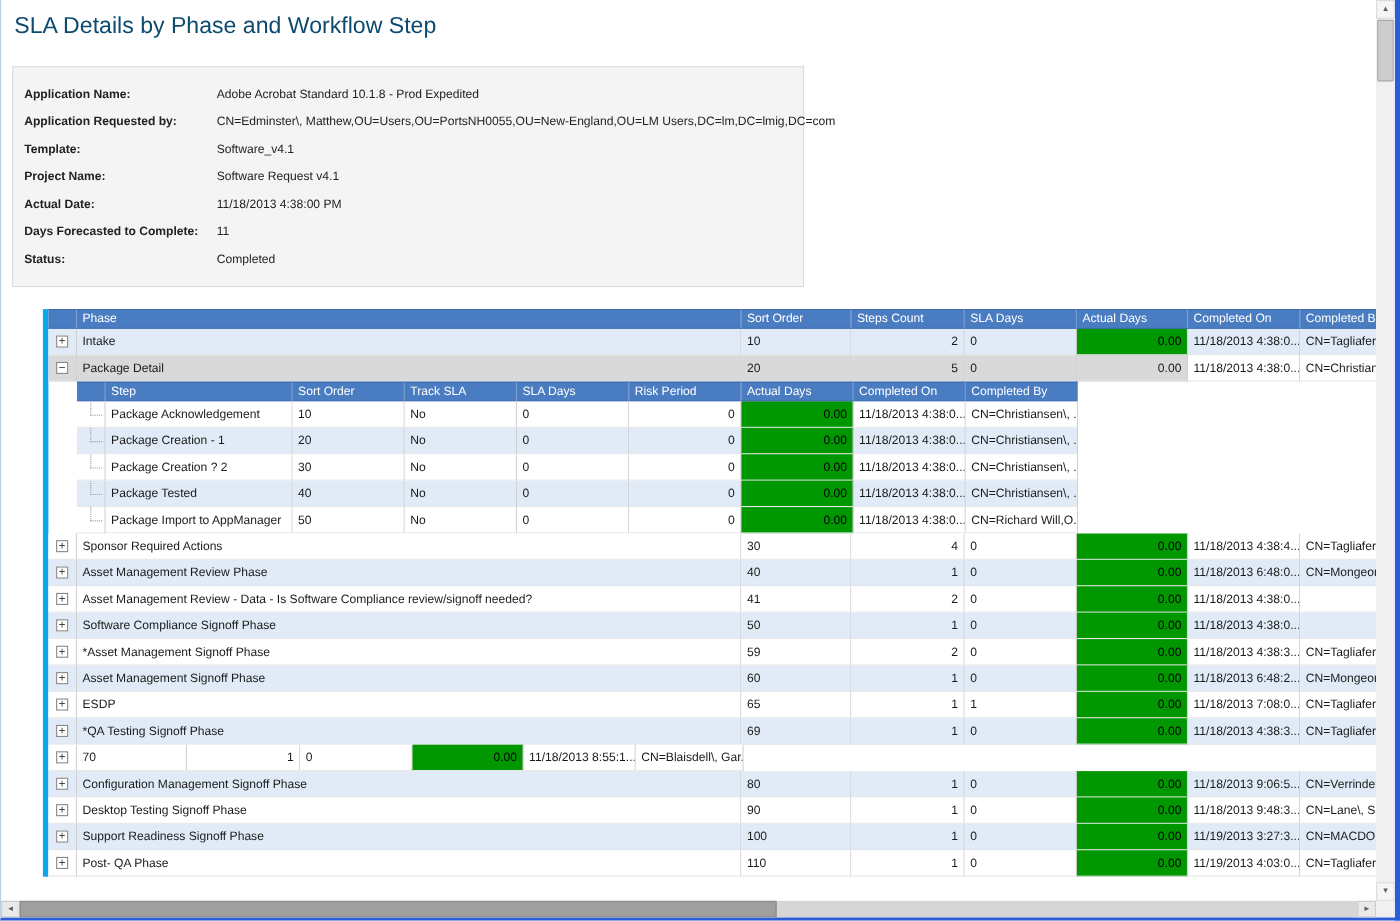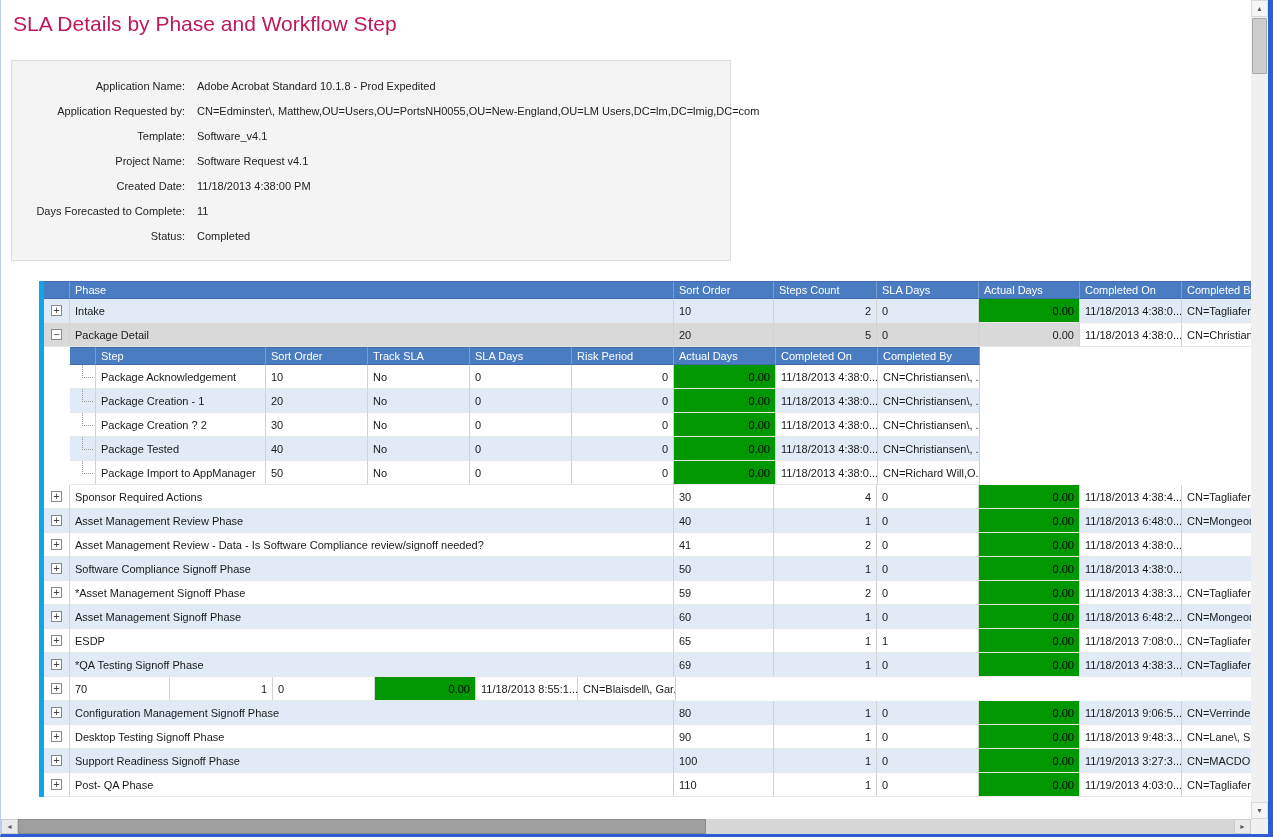--- a/index.html
+++ b/index.html
@@ -11,29 +11,29 @@
     box-sizing:border-box; overflow:hidden;
     border-left:1px solid #bccdea;
     border-right:5px solid #2c5cd8;
     border-bottom:3px solid #2c5cd8;
   }
   .content {
     position:absolute; left:0; top:0; right:17px; bottom:15px;
     overflow:hidden; padding:8px 0 0 10px; box-sizing:border-box;
   }
 
-  .title { font-size:21px; color:#be185d; font-weight:400; margin:4px 0 24px 2px; }
+  .title { font-size:21px; color:#0c4a6e; font-weight:400; margin:4px 0 24px 2px; }
 
   
   .info-box {
     width:720px; box-sizing:border-box; background:#f4f4f4;
     border:1px solid #dcdcdc; padding:12px 10px; margin-top:6px;
   }
   .info-row { height:25px; display:flex; align-items:center; font-size:11px; color:#222; }
-  .info-label { font-weight:normal; min-width:163px; margin-right:12px; white-space:nowrap;text-align:right; }
+  .info-label { font-weight:bold; min-width:163px; margin-right:12px; white-space:nowrap; }
   .info-value { white-space:nowrap; }
 
   
   .phase-table { margin-top:20px; width:1236px; font-size:11px; color:#1a1a1a; border-left:5px solid #0ea5e9;margin-left:28px; }
   .t-row { display:flex; height:24px; align-items:stretch; }
   .t-head { height:18px; }
   .t-cell {
     box-sizing:border-box; padding:0 5px; display:flex; align-items:center;
     border-right:1px solid #d2d2d2; border-bottom:1px solid #e7e7e7;
     overflow:hidden; white-space:nowrap; background:#fff;
@@ -126,21 +126,21 @@
         </div>
         <div class="info-row">
           <span class="info-label">Template:</span>
           <span class="info-value">Software_v4.1</span>
         </div>
         <div class="info-row">
           <span class="info-label">Project Name:</span>
           <span class="info-value">Software Request v4.1</span>
         </div>
         <div class="info-row">
-          <span class="info-label">Created Date:</span>
+          <span class="info-label">Actual Date:</span>
           <span class="info-value">11/18/2013 4:38:00 PM</span>
         </div>
         <div class="info-row">
           <span class="info-label">Days Forecasted to Complete:</span>
           <span class="info-value">11</span>
         </div>
         <div class="info-row">
           <span class="info-label">Status:</span>
           <span class="info-value">Completed</span>
         </div>

